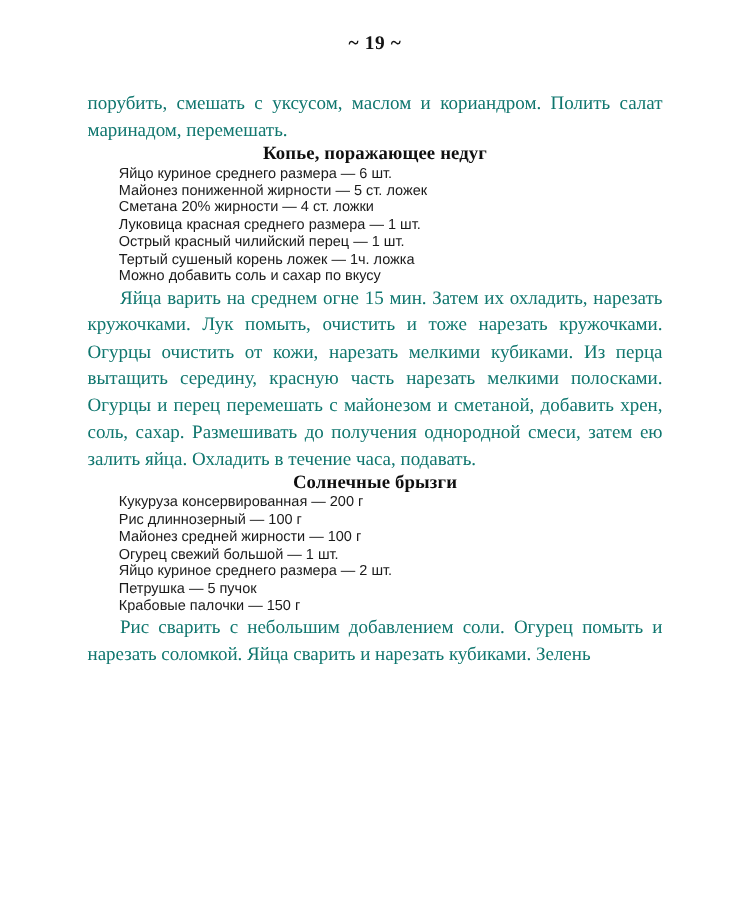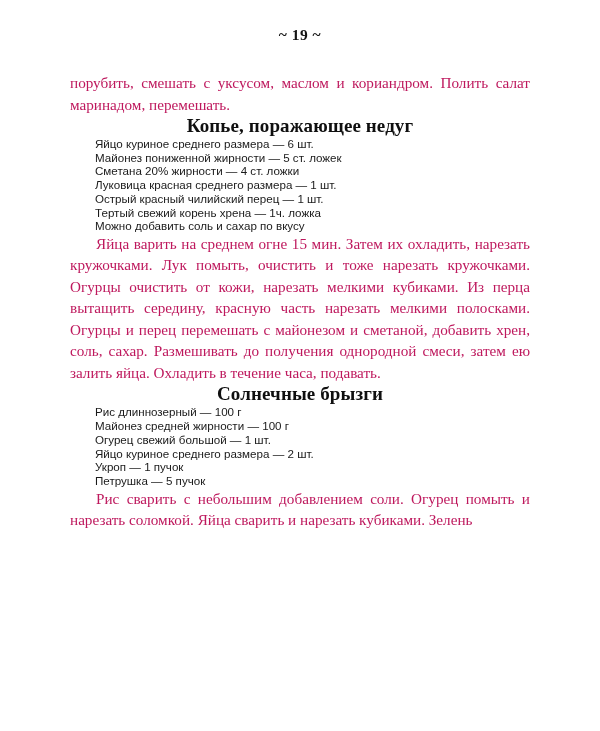--- a/index.html
+++ b/index.html
@@ -27,33 +27,33 @@
   .content {
     padding: 0 70px 0 70px;
   }
   p.body-text {
     text-align: justify;
     text-justify: inter-word;
     font-family: "Liberation Serif", "DejaVu Serif", serif;
     font-size: 15.2px;
     line-height: 21.5px;
     margin: 0;
-    color: #be185d;
+    color: #0f766e;
   }
   p.body-text.indent {
     text-indent: 26px;
   }
   p.first-para {
     margin-top: 28px;
   }
   h2.recipe-title {
     text-align: center;
     font-family: "Liberation Serif", "DejaVu Serif", serif;
     font-weight: bold;
-    font-size: 19px;
+    font-size: 15px;
     margin: 0;
     padding: 0;
     letter-spacing: 0.1px;
     color: #0f0f0f;
   }
   .title-gap-1 { margin-top: 28px; }
   .title-gap-2 { margin-top: 22px; }
   ul.ingredients {
     list-style: none;
     margin: 0;
@@ -85,33 +85,34 @@
     <p class="body-text first-para">порубить, смешать с уксусом, маслом и кориандром. Полить салат маринадом, перемешать.</p>
 
     <h2 class="recipe-title title-gap-1">Копье, поражающее недуг</h2>
 
     <ul class="ingredients ing-gap-1">
       <li>Яйцо куриное среднего размера — 6 шт.</li>
       <li>Майонез пониженной жирности — 5 ст. ложек</li>
       <li>Сметана 20% жирности — 4 ст. ложки</li>
       <li>Луковица красная среднего размера — 1 шт.</li>
       <li>Острый красный чилийский перец — 1 шт.</li>
-      <li>Тертый свежий корень хрена — 1ч. ложка</li>
+      <li>Тертый сушеный корень ложек — 1ч. ложка</li>
       <li>Можно добавить соль и сахар по вкусу</li>
     </ul>
 
     <p class="body-text indent para-after-list">Яйца варить на среднем огне 15 мин. Затем их охладить, нарезать кружочками. Лук помыть, очистить и тоже нарезать кружочками. Огурцы очистить от кожи, нарезать мелкими кубиками. Из перца вытащить середину, красную часть нарезать мелкими полосками. Огурцы и перец перемешать с майонезом и сметаной, добавить хрен, соль, сахар. Размешивать до получения однородной смеси, затем ею залить яйца. Охладить в течение часа, подавать.</p>
 
     <h2 class="recipe-title title-gap-2">Солнечные брызги</h2>
 
     <ul class="ingredients ing-gap-2">
+      <li>Кукуруза консервированная — 200 г</li>
       <li>Рис длиннозерный — 100 г</li>
       <li>Майонез средней жирности — 100 г</li>
       <li>Огурец свежий большой — 1 шт.</li>
       <li>Яйцо куриное среднего размера — 2 шт.</li>
-      <li>Укроп — 1 пучок</li>
       <li>Петрушка — 5 пучок</li>
+      <li>Крабовые палочки — 150 г</li>
     </ul>
 
     <p class="body-text indent para-after-list">Рис сварить с небольшим добавлением соли. Огурец помыть и нарезать соломкой. Яйца сварить и нарезать кубиками. Зелень</p>
 
   </div>
 </div>
 
 </body></html>

